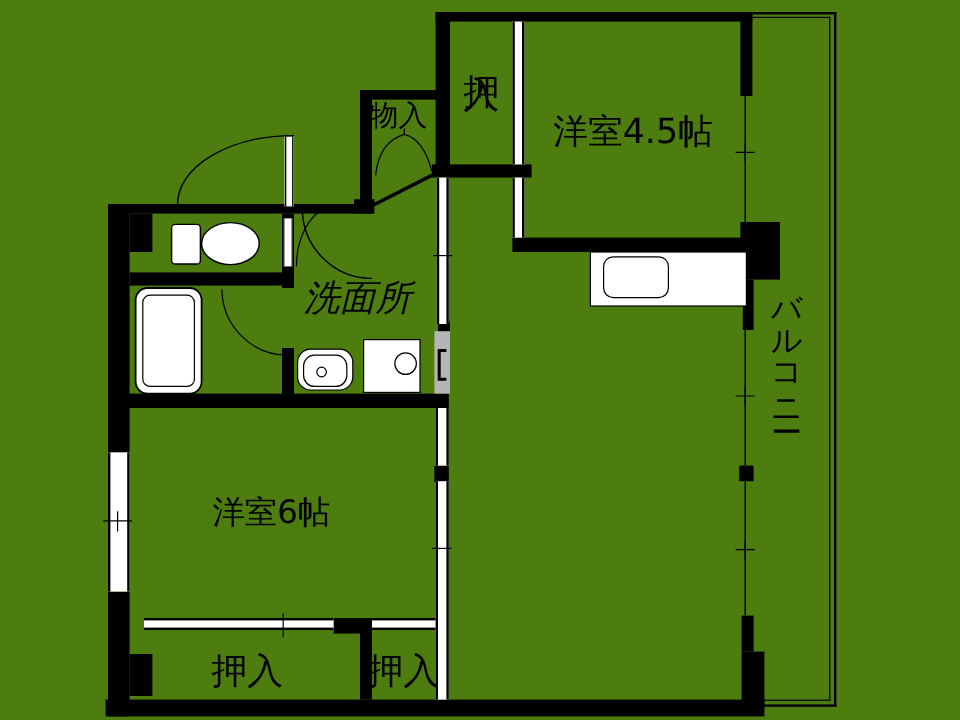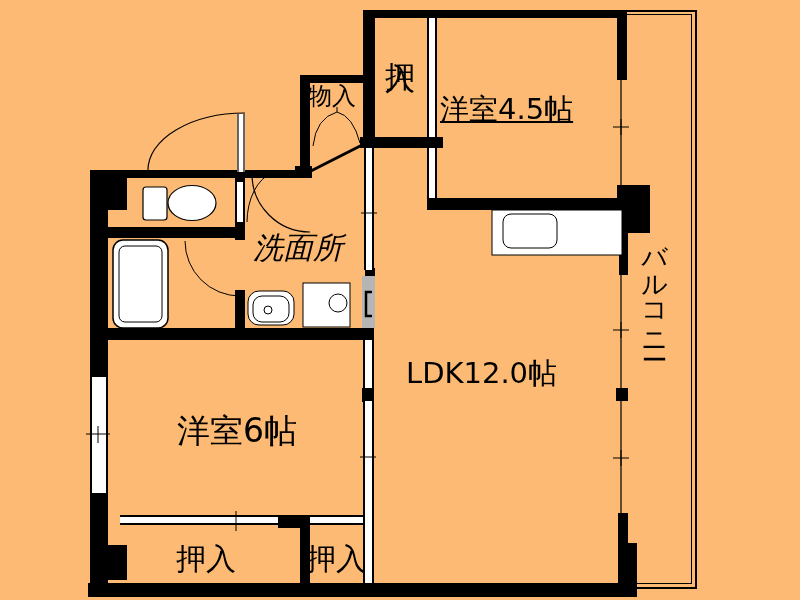--- a/index.html
+++ b/index.html
@@ -1,16 +1,16 @@
 <!DOCTYPE html>
 <html><head>
 <meta charset="utf-8">
 <style>
   html,body{margin:0;padding:0;background:#fff;}
-  #plan{position:relative;width:800px;height:600px;background:#fdba74;overflow:hidden;
+  #plan{position:relative;width:800px;height:600px;background:#4d7c0f;overflow:hidden;
         font-family:"DejaVu Sans","Liberation Sans",sans-serif;color:#000;}
   .w{position:absolute;background:#000;}
   .win{position:absolute;background:#fff;box-sizing:border-box;}
   .win.v{border-left:2px solid #000;border-right:2px solid #000;}
   .win.v1{border-left:1px solid #000;border-right:1px solid #000;}
   .win.h{border-top:2px solid #000;border-bottom:2px solid #000;}
   .gray{position:absolute;background:#b5b5b5;}
   .lbl{position:absolute;color:#000;white-space:nowrap;}
   .vtext{writing-mode:vertical-rl;text-orientation:mixed;}
   svg.overlay{position:absolute;left:0;top:0;pointer-events:none;}
@@ -107,27 +107,26 @@
     <path d="M613,458 H629 M621,450 V466" stroke="#000" stroke-width="1" fill="none"></path>
     <path d="M361,213 H377" stroke="#000" stroke-width="1" fill="none"></path>
     <path d="M360,457 H376" stroke="#000" stroke-width="1" fill="none"></path>
     <path d="M236,511 V531" stroke="#000" stroke-width="1" fill="none"></path>
   </svg>
 
   <div class="lbl vtext" style="left:381px;top:38px;height:80px;font-size:30px;line-height:38px;">押入</div>
 
   <div class="lbl" style="left:308px;top:80px;width:58px;font-size:24px;">物入</div>
 
-  <div class="lbl" style="left:440px;top:90px;width:175px;font-size:29px;text-decoration:underline;">洋室4.5帖</div>
+  <div class="lbl" style="left:440px;top:90px;width:175px;font-size:29px;text-align:center;">洋室4.5帖</div>
 
   <div class="lbl vtext" style="left:640px;top:228px;height:150px;font-size:26px;line-height:30px;">バルコニー</div>
 
   <div class="lbl" style="left:253px;top:228px;width:110px;font-size:30px;font-style:italic;">洗面所</div>
 
-  <div class="lbl" style="left:406px;top:354px;width:175px;font-size:29px;">LDK12.0帖</div>
 
-  <div class="lbl" style="left:177px;top:409px;width:130px;font-size:33px;">洋室6帖</div>
+  <div class="lbl" style="left:177px;top:409px;width:130px;font-size:27px;">洋室6帖</div>
 
   <div class="lbl" style="left:176px;top:539px;width:66px;font-size:30px;">押入</div>
 
   <div class="lbl" style="left:306px;top:539px;width:62px;font-size:30px;">押入</div>
 
 </div>
 
 </body></html>

